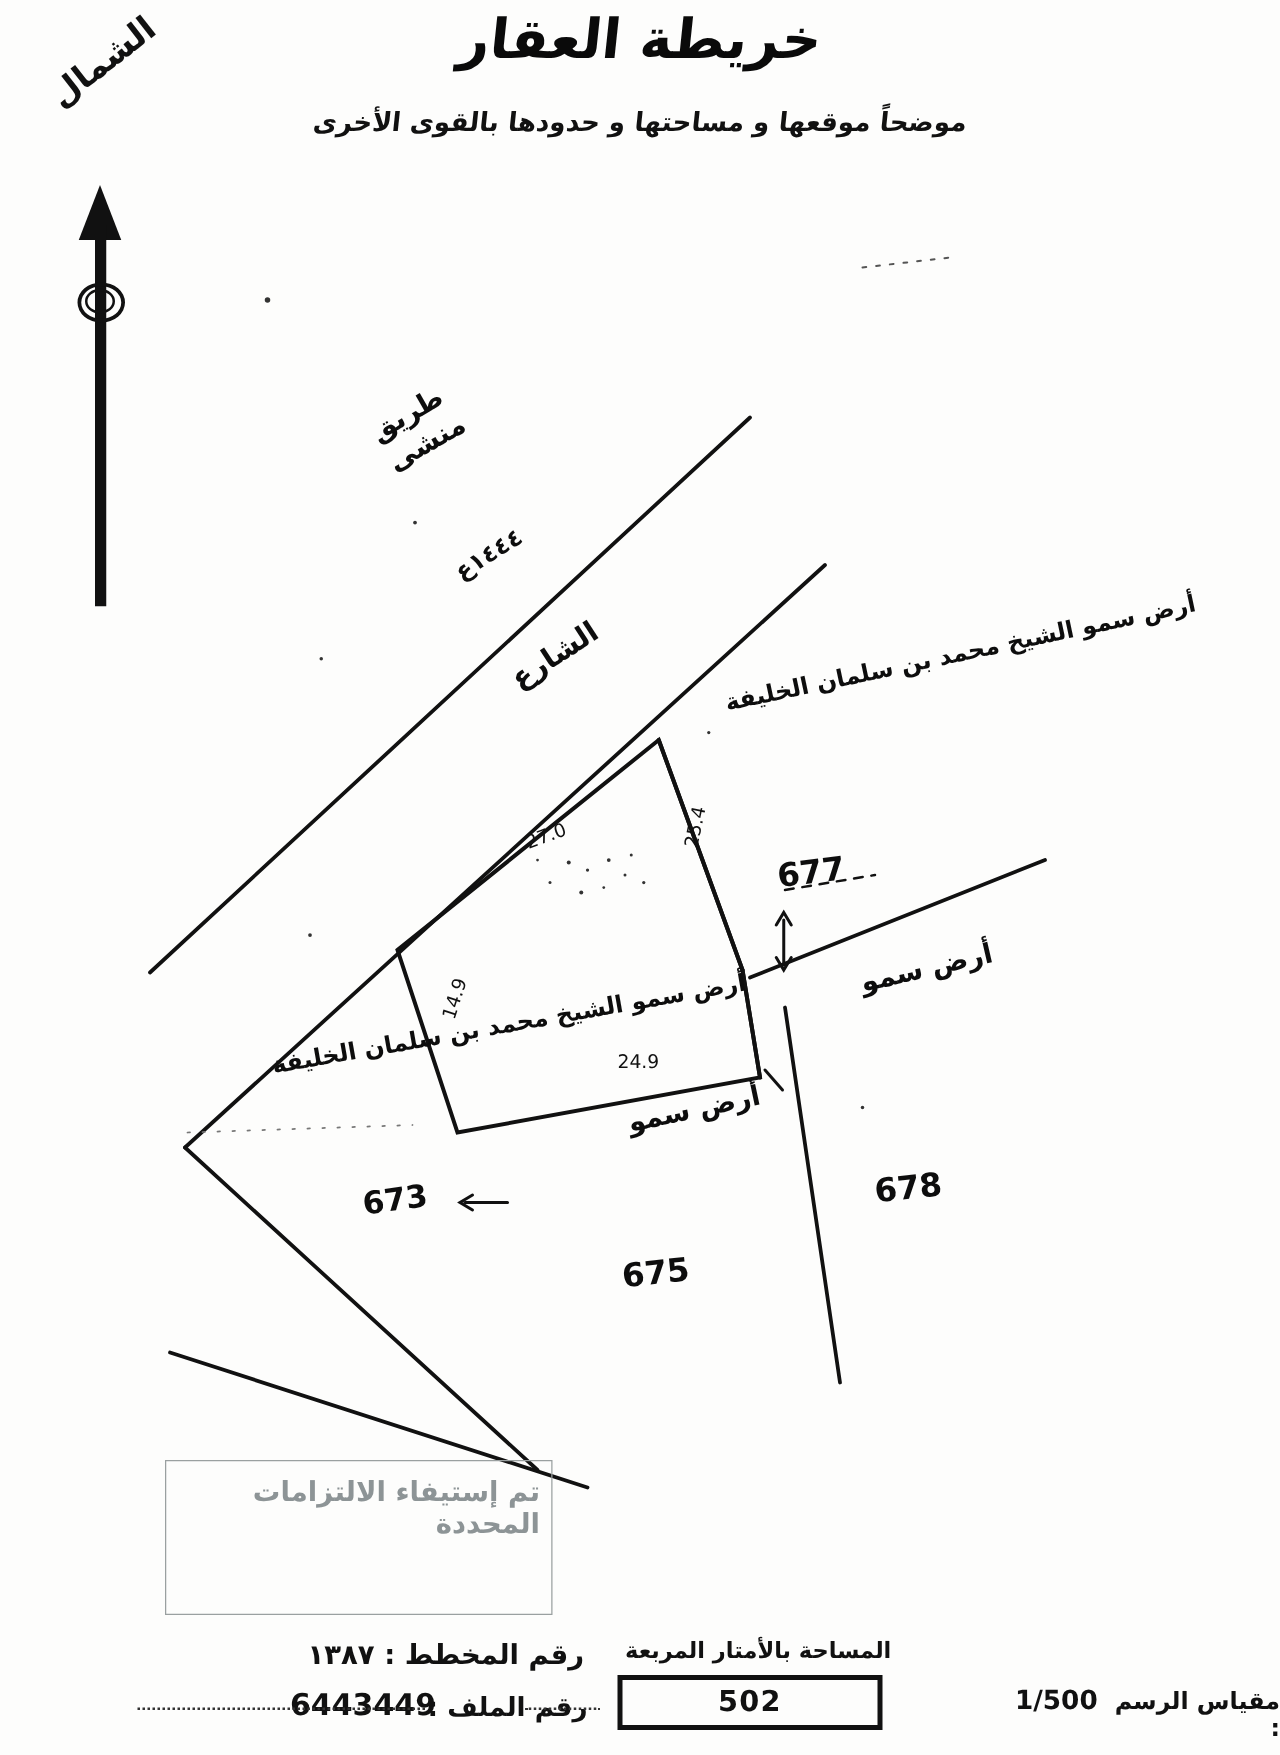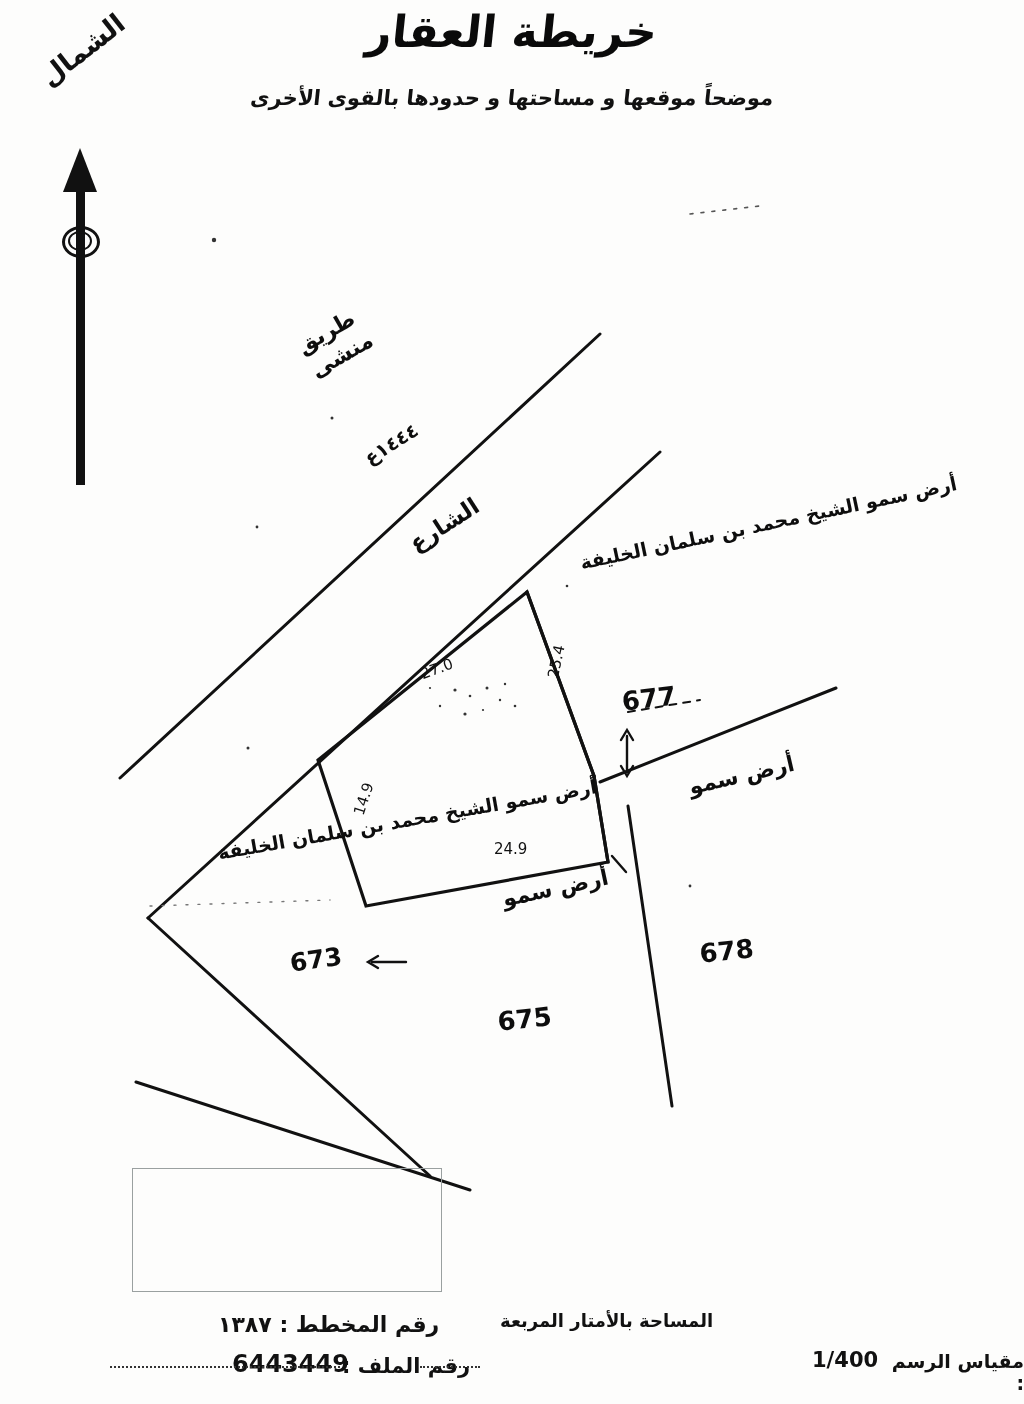--- a/index.html
+++ b/index.html
@@ -148,21 +148,21 @@
   }
   #scale-label {
     top: 1350px; left: 888px;
     font-size: 19px; font-weight: bold; direction: rtl;
   }
   #scale-value {
     top: 1348px; left: 812px;
     font-size: 21px; font-weight: bold;
   }
   #plan-no {
-    top: 1312px; left: 218px;
+    top: 1312px; left: 246px;
     font-size: 22px; font-weight: bold; direction: rtl;
   }
   #file-no-label {
     top: 1354px; left: 342px;
     font-size: 21px; font-weight: bold; direction: rtl;
   }
   #file-no-value {
     top: 1350px; left: 232px;
     font-size: 24px; font-weight: bold;
   }
@@ -260,25 +260,27 @@
 
   <div class="abs hand" id="lbl-parcel-sw">أرض سمو الشيخ محمد بن سلمان الخليفة</div>
   <div class="abs hand" id="lbl-673">673</div>
 
   <div class="abs dim" id="dim-27">27.0</div>
   <div class="abs dim" id="dim-254">25.4</div>
   <div class="abs dim" id="dim-149">14.9</div>
   <div class="abs dim" id="dim-249">24.9</div>
 
   <div class="abs" id="stamp"></div>
+  <div class="abs" id="stamp-l1">تم إستيفاء الالتزامات المحددة</div>
 
   <div class="abs" id="area-caption">المساحة بالأمتار المربعة</div>
+  <div class="abs" id="area-box">502</div>
 
   <div class="abs" id="scale-label">مقياس الرسم :</div>
-  <div class="abs" id="scale-value">1/400</div>
+  <div class="abs" id="scale-value">1/500</div>
 
   <div class="abs" id="plan-no">رقم المخطط : ١٣٨٧</div>
   <div class="abs" id="file-no-label">رقم الملف :</div>
   <div class="abs" id="file-no-value">6443449</div>
   <div class="abs" id="file-dots"></div>
   <div class="abs" id="dots-right"></div>
 
 </div>
 
 </body></html>

